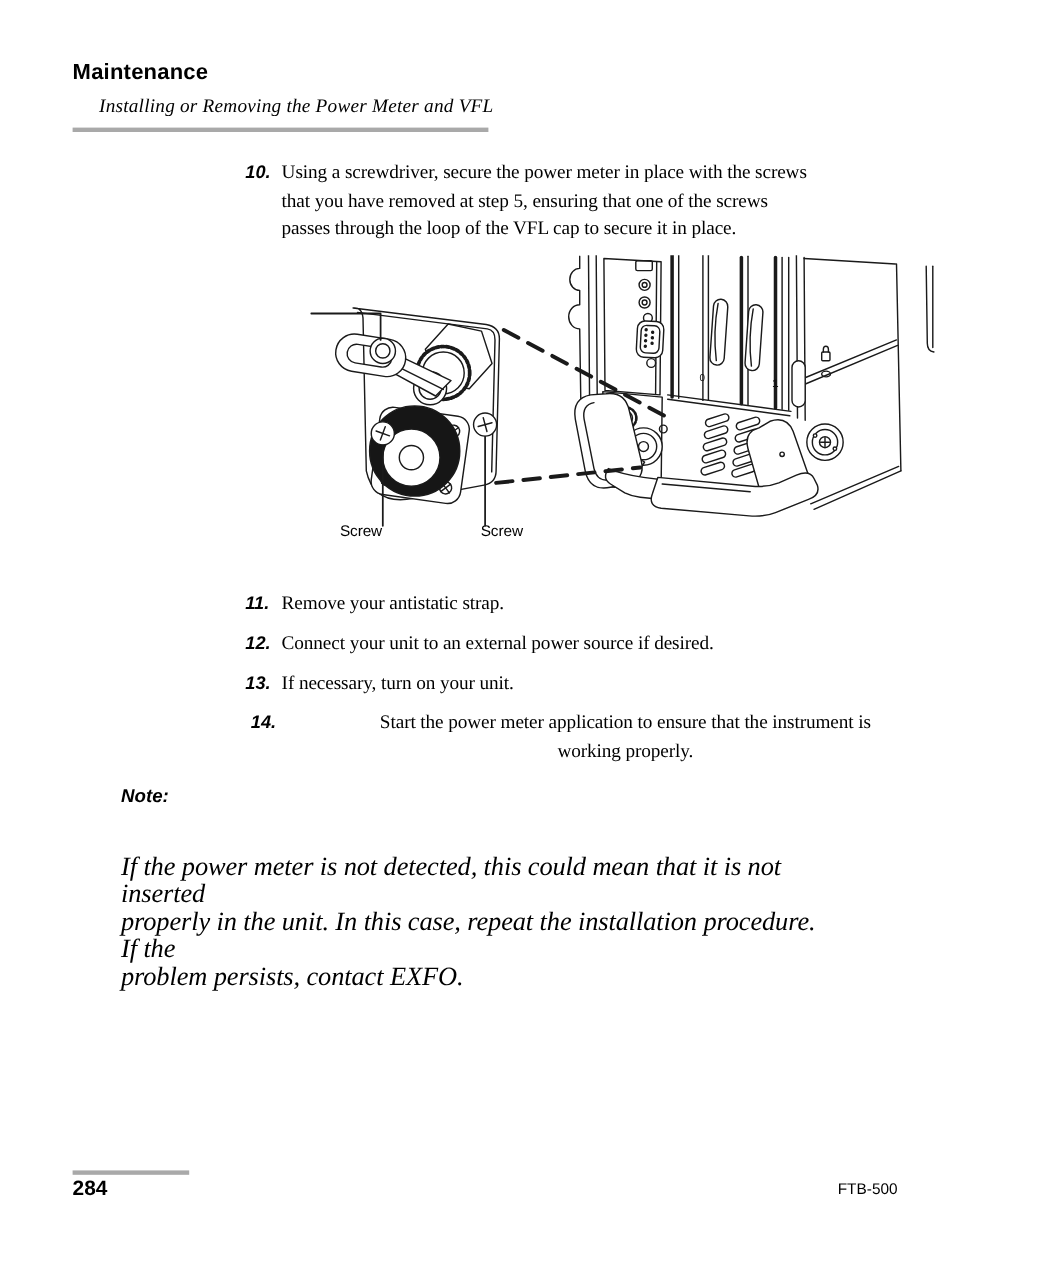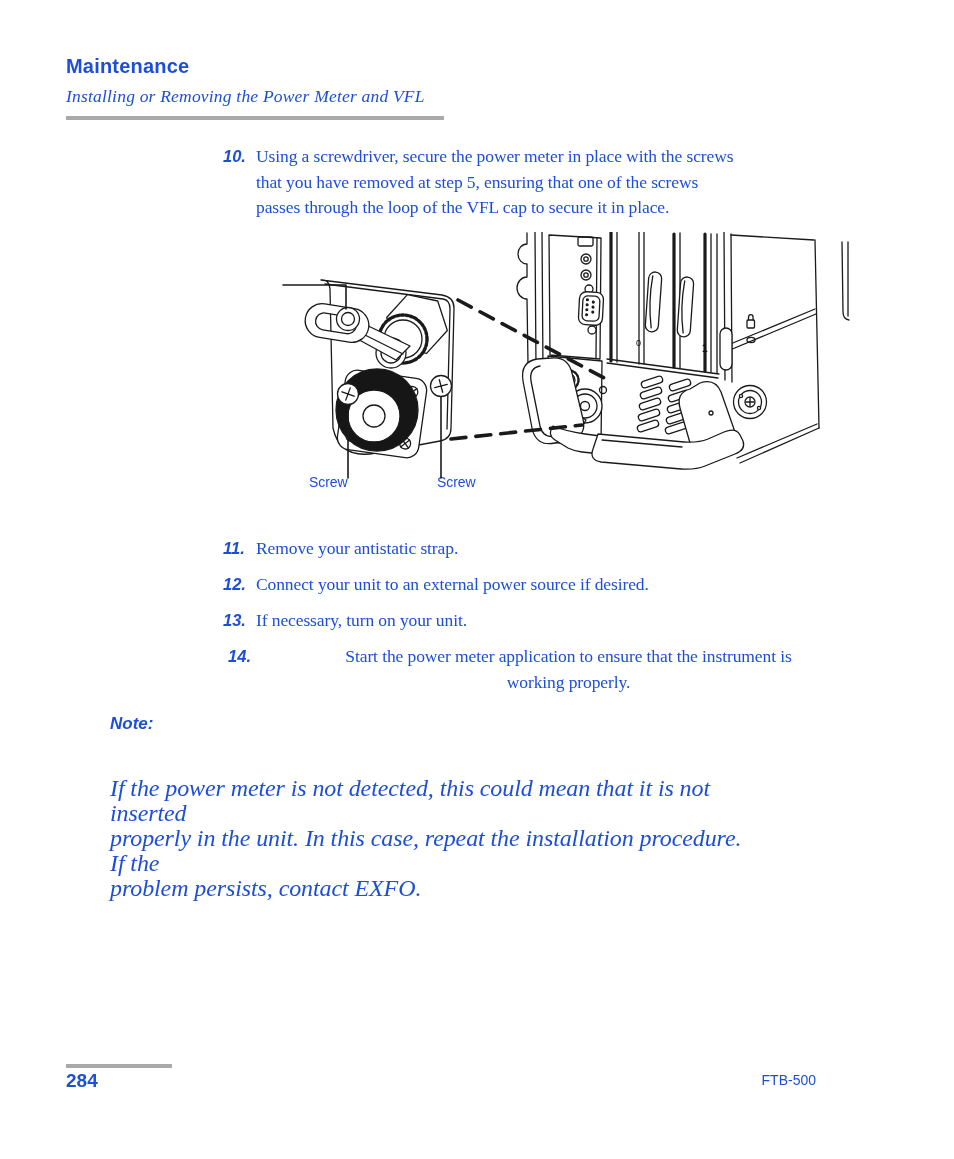--- a/index.html
+++ b/index.html
@@ -1,25 +1,25 @@
 <!DOCTYPE html>
 <html><head>
 <meta charset="utf-8">
 <style>
   html,body{margin:0;padding:0;background:#e8e8e8;}
   .page{
     position:relative;width:954px;height:1159px;background:#ffffff;
-    font-family:"Liberation Serif",serif;color:#1d4ed8;overflow:hidden;margin:0 auto;
+    font-family:"Liberation Serif",serif;color:#000000;overflow:hidden;margin:0 auto;
   }
   .abs{position:absolute;}
   .section-title{
     font-family:"Liberation Sans",sans-serif;font-weight:bold;font-size:20px;letter-spacing:.2px;
   }
   .subsection-title{
-    font-style:italic;font-size:17.5px;letter-spacing:.2px;
+    font-style:italic;font-size:17.5px;letter-spacing:.2px;margin-left:24px;
   }
   .rule{background:#a9a9a9;}
   .step-row{display:flex;align-items:baseline;}
   .step-number{
     font-family:"Liberation Sans",sans-serif;font-weight:bold;font-style:italic;
     font-size:16.5px;width:33px;flex:0 0 33px;margin-left:38px;
   }
   .step-text{
     font-size:17.5px;line-height:25.5px;white-space:pre-line;width:625px;letter-spacing:-0.1px;
   }

